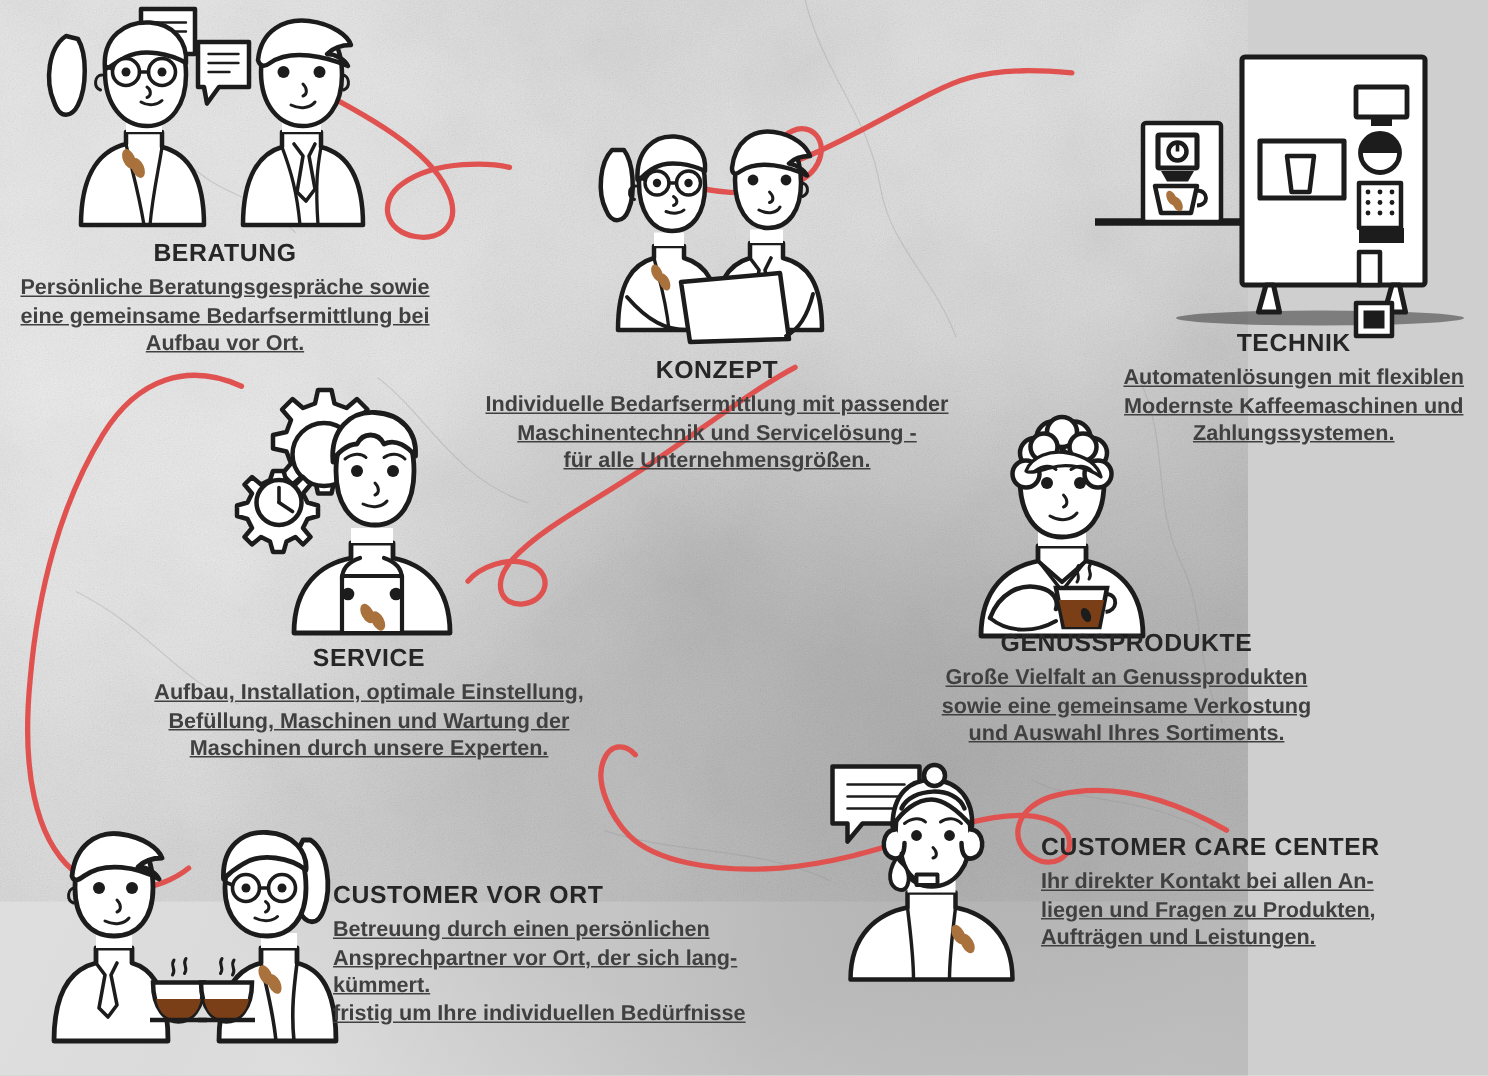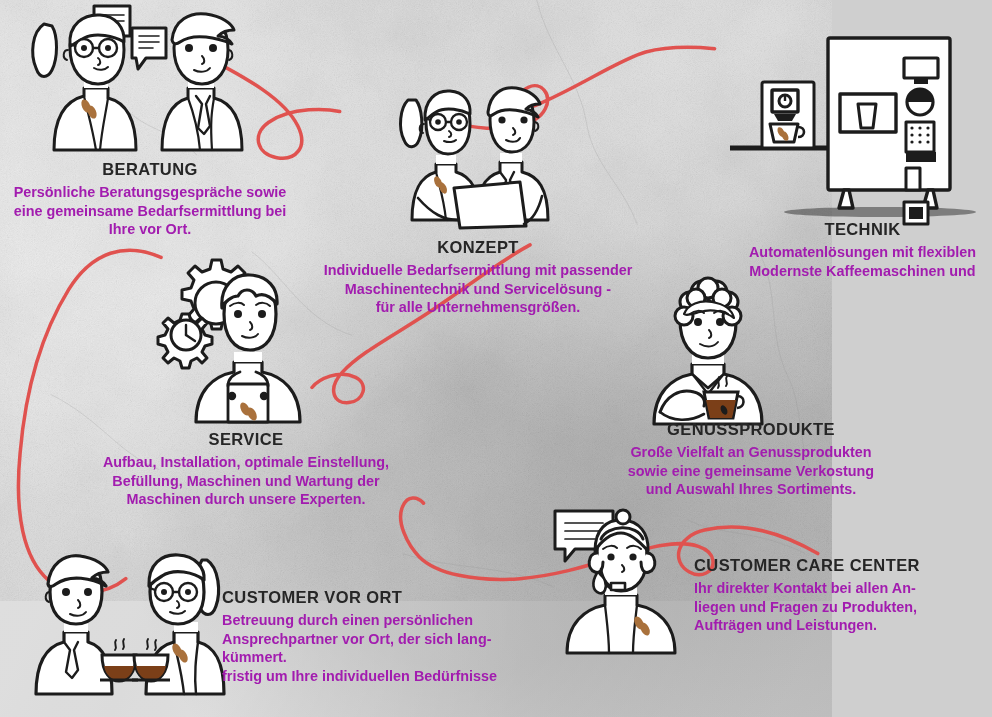--- a/index.html
+++ b/index.html
@@ -25,21 +25,21 @@
   .grain{position:absolute;inset:0;opacity:.55;mix-blend-mode:multiply;}
   .cracks{position:absolute;inset:0;opacity:.28;}
 
   
   .block{position:absolute;color:#2b2b2b;}
   .block .h{
     font-weight:bold;font-size:16.5px;letter-spacing:.4px;
     color:#262626;line-height:1.2;margin-bottom:3px;
   }
   .block .b{
-    font-weight:bold;font-size:14.4px;line-height:1.30;color:#a21caf;
+    font-weight:bold;font-size:14.4px;line-height:1.30;color:#404040;text-decoration:underline;
   }
   .ctr{text-align:center;}
   .lft{text-align:left;}
 
   
   .art{position:absolute;}
   .art svg{display:block;overflow:visible;}
 
   .redline{position:absolute;inset:0;pointer-events:none;}
 </style>
@@ -174,21 +174,21 @@
         <path d="M180 54 c3 3 3 7 0 8"></path>
         <path d="M172 68 c6 3 13 2 16 -2"></path>
       </g>
     </svg>
   </div>
 
   <div class="block ctr" style="left:10px;top:160px;width:280px;">
     <div class="h">BERATUNG</div>
     <div class="b">Persönliche Beratungsgespräche sowie</div>
     <div class="b">eine gemeinsame Bedarfsermittlung bei</div>
-    <div class="b">Ihre vor Ort.</div>
+    <div class="b">Aufbau vor Ort.</div>
   </div>
 
   <div class="art" style="left:398px;top:78px;">
     <svg width="160" height="152" viewBox="0 0 160 152">
       <g fill="#ffffff" stroke="#1c1c1c" stroke-width="3" stroke-linejoin="round" stroke-linecap="round">
 
         <path d="M10 22 C 2 30 0 50 6 62 C 10 72 18 70 21 62 C 26 50 24 30 18 22 z"></path>
 
         <path d="M14 142 C 14 110 24 98 38 94 L 38 86 L 58 86 L 58 94 C 72 98 82 110 82 142 z"></path>
         <path d="M38 94 C 42 110 46 122 48 142" fill="none" stroke-width="2.2"></path>
@@ -306,20 +306,21 @@
           <circle cx="180" cy="126" r="1.6"></circle>
           <circle cx="188" cy="126" r="1.6"></circle>
       </g>
     </svg>
   </div>
 
   <div class="block ctr" style="left:735px;top:220px;width:255px;">
     <div class="h">TECHNIK</div>
     <div class="b">Automatenlösungen mit flexiblen</div>
     <div class="b">Modernste Kaffeemaschinen und</div>
+    <div class="b">Zahlungssystemen.</div>
   </div>
 
   <div class="art" style="left:152px;top:256px;">
     <svg width="170" height="172" viewBox="0 0 170 172">
       <g fill="#ffffff" stroke="#1c1c1c" stroke-width="3" stroke-linejoin="round">
 
         <g>
           <path d="M60 4 l9 0 2 9 8 3 7 -6 7 7 -6 7 3 8 9 2 0 9 -9 2 -3 8 6 7 -7 7 -7 -6 -8 3 -2 9 -9 0 -2 -9 -8 -3 -7 6 -7 -7 6 -7 -3 -8 -9 -2 0 -9 9 -2 3 -8 -6 -7 7 -7 7 6 8 -3 z"></path>
           <circle cx="64" cy="47" r="21"></circle>
         </g>

